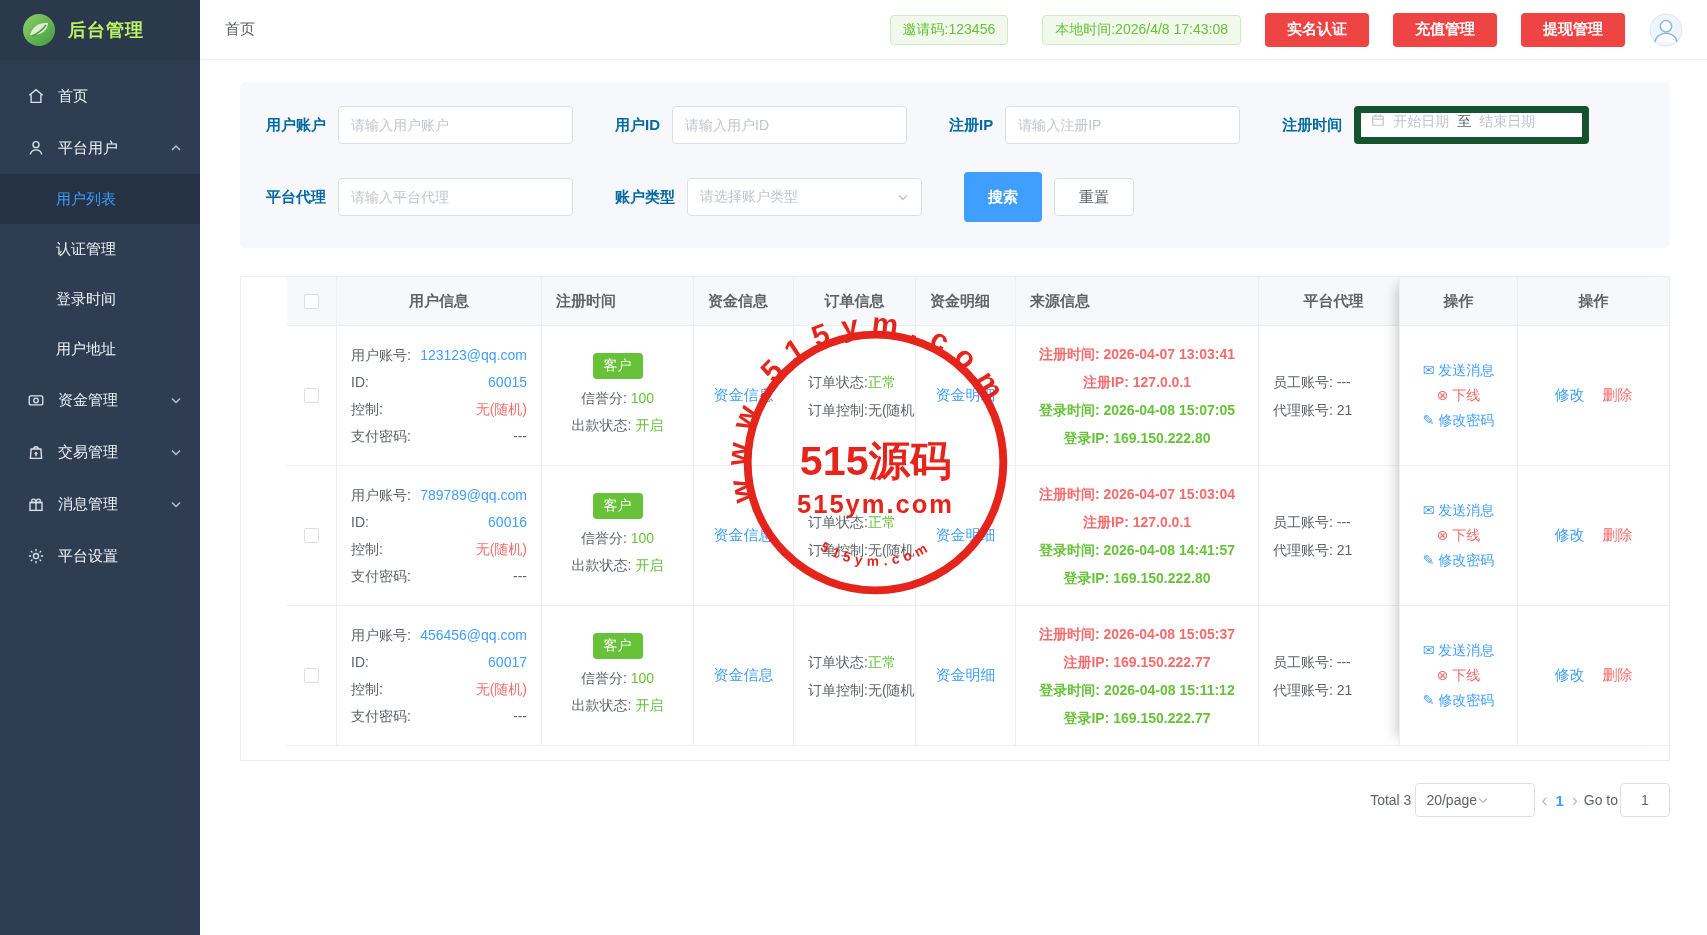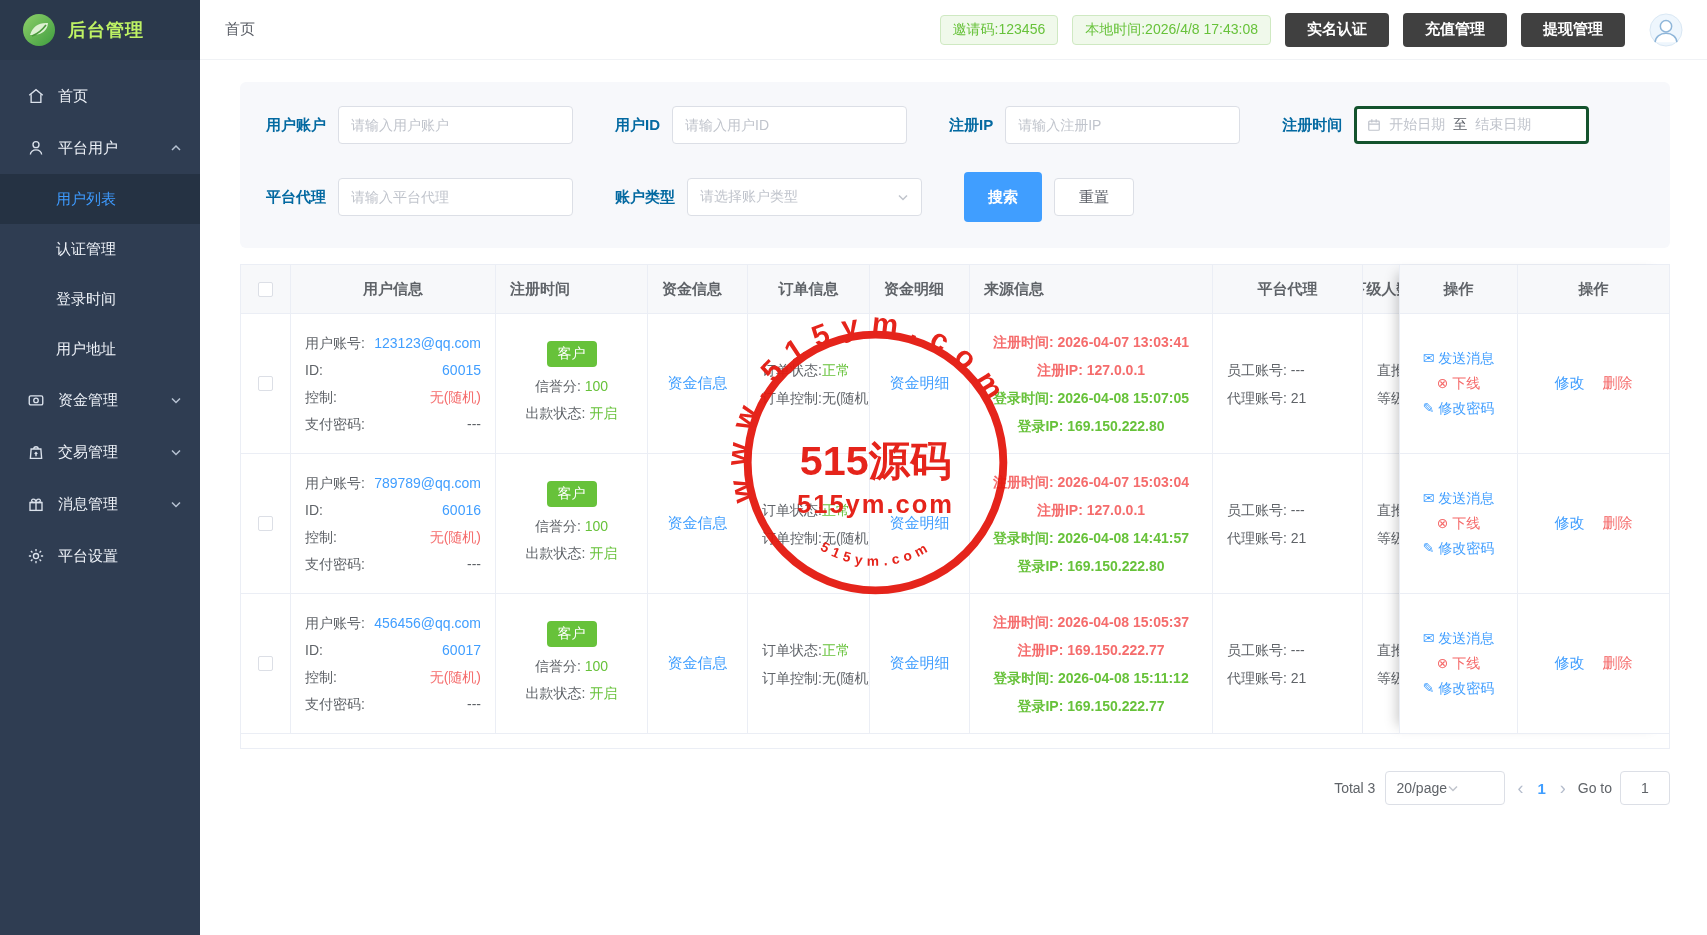--- a/index.html
+++ b/index.html
@@ -17,43 +17,43 @@
   .menu-item .mi-icon svg { stroke:#dbe2ec; }
   .chevron { margin-left:auto; display:flex; }
   .submenu-item { height:50px; display:flex; align-items:center; padding-left:56px; color:#eef2f8; font-size:15px; cursor:pointer; }
   .submenu-item.active { background:#253243; color:#3e9bff; }
 
   
   .main { position:absolute; left:200px; top:0; width:1507px; height:935px; }
   .topbar { height:60px; display:flex; align-items:center; padding:0 24px 0 25px; border-bottom:1px solid #f0f2f5; background:#fff; }
   .breadcrumb { font-size:15px; color:#5a5e66; }
   .topbar-right { margin-left:auto; display:flex; align-items:center; gap:14px; }
-  .badge-green { height:30px; display:flex; align-items:center; padding:0 12px; background:#f0f9eb; border:1px solid #cfe9c2; border-radius:4px; color:#67c23a; font-size:14px; }
-  .btn-blue { height:34px; padding:0 22px; margin-left:0; background:#404040; border:none; border-radius:4px; color:#fff; font-size:15px; font-weight:bold; cursor:pointer; font-family:inherit; }
+  .badge-green { height:30px; display:flex; align-items:center; padding:0 12px; background:#f0f9eb; border:1px solid #cfe9c2; border-radius:4px; color:#67c23a; font-size:14px;margin-left:20px; }
+  .btn-blue { height:34px; padding:0 22px; margin-left:10px; background:#ef4444; border:none; border-radius:4px; color:#fff; font-size:15px; font-weight:bold; cursor:pointer; font-family:inherit; }
   .avatar { width:34px; height:34px; margin-left:10px; border-radius:50%; overflow:hidden; cursor:pointer; flex:none; }
 
   
   .content { padding:22px 0 0 40px; }
   .filter-panel { width:1430px; background:#f7f8fb; border-radius:6px; padding:24px 26px 26px 26px; }
   .filter-row { display:flex; align-items:center; }
   .filter-row + .filter-row { margin-top:28px; }
   .f-item { display:flex; align-items:center; margin-right:42px; }
   .f-label { font-size:15px; font-weight:bold; color:#0369a1; margin-right:12px; white-space:nowrap; }
   .f-input { width:235px; height:38px; border:1px solid #dcdfe6; border-radius:4px; background:#fff; padding:0 12px; font-size:14px; color:#333; font-family:inherit; outline:none; }
   .f-input::placeholder { color:#c0c4cc; }
   .f-select { width:235px; height:38px; border:1px solid #dcdfe6; border-radius:4px; background:#fff; padding:0 12px; display:flex; align-items:center; cursor:pointer;justify-content:space-between; }
   .f-select .sel-text { color:#c0c4cc; font-size:14px; flex:1; }
-  .date-range { width:235px; height:38px; border:3px solid #14532d; border-radius:4px; background:#fff; display:flex; align-items:center; padding:0 10px; gap:8px; cursor:pointer; }
+  .date-range { width:235px; height:38px; border:7px solid #14532d; border-radius:4px; background:#fff; display:flex; align-items:flex-start; padding:0 10px; gap:8px; cursor:pointer; }
   .date-range .dr-ph { color:#c0c4cc; font-size:14px; }
   .date-range .dr-sep { color:#5a5e66; font-size:14px; }
   .btn-search { height:50px; padding:0 24px; background:#409eff; color:#fff; border:none; border-radius:4px; font-size:15px; font-weight:bold; cursor:pointer; font-family:inherit; }
   .btn-reset { height:38px; padding:0 24px; margin-left:12px; background:#fff; color:#5a5e66; border:1px solid #dcdfe6; border-radius:4px; font-size:15px; cursor:pointer; font-family:inherit; }
 
   
-  .tbl-wrap { position:relative; width:1430px; margin-top:16px; border:1px solid #ebeef5; min-height:485px; }
+  .tbl-wrap { position:relative; width:1430px; margin-top:28px; border:1px solid #ebeef5; min-height:485px;padding-left:46px; }
   .tbl-left { width:1160px; }
   .t-row { display:flex; border-bottom:1px solid #ebeef5; }
   .t-head .t-cell { height:48px; background:#f7f8fa; color:#5f6368; font-size:15px; font-weight:bold; display:flex; align-items:center; }
   .t-cell { border-right:1px solid #ebeef5; padding:0 14px; display:flex; flex-direction:column; justify-content:center; overflow:hidden; }
   .t-head .t-cell { flex-direction:row; }
   .c0 { width:50px; align-items:center; padding:0; }
   .c1 { width:205px; }
   .c2 { width:152px; align-items:center; }
   .c3 { width:100px; align-items:center; }
   .c4 { width:122px; }
@@ -79,21 +79,21 @@
   .f-cell { border-left:1px solid #ebeef5; padding:0 14px; display:flex; flex-direction:column; justify-content:center; }
   .fc1 { width:118px; }
   .fc2 { width:152px; }
   .f-body .f-row { height:140px; }
   .op-link { display:flex; align-items:center; justify-content:center; gap:4px; line-height:25px; font-size:14px; color:#409eff; cursor:pointer; white-space:nowrap; }
   .op-link.danger { color:#f56c6c; }
   .fc2-inner { display:flex; justify-content:center; gap:18px; }
   .fc2-inner .link { font-size:15px; }
 
   
-  .pagination { width:1430px; margin-top:22px; display:flex; align-items:center; justify-content:flex-end; gap:8px; color:#5f6368; font-size:14px; }
+  .pagination { width:1430px; margin-top:22px; display:flex; align-items:center; justify-content:flex-end; gap:2px; color:#5f6368; font-size:14px; }
   .pg-total { margin-right:2px; }
   .pg-size { width:120px; height:34px; border:1px solid #dcdfe6; border-radius:4px; background:#fff; display:flex; align-items:center; padding:0 10px; cursor:pointer; }
   .pg-size span { flex:1; }
   .pg-arrow { color:#b4bccc; font-size:18px; cursor:pointer; padding:0 4px; background:none; border:none; font-family:inherit; }
   .pg-cur { color:#409eff; font-weight:bold; font-size:15px; padding:0 2px; cursor:pointer; }
   .pg-goto-input { width:50px; height:34px; border:1px solid #dcdfe6; border-radius:4px; text-align:center; font-size:14px; color:#5f6368; outline:none; font-family:inherit; }
 
   
   .stamp { position:absolute; left:728px; top:315px; width:295px; height:295px; z-index:40; pointer-events:none; opacity:0.95; }
   .stamp text { fill:#e4190f; font-family:"Liberation Sans","DejaVu Sans",sans-serif; font-weight:bold; }

